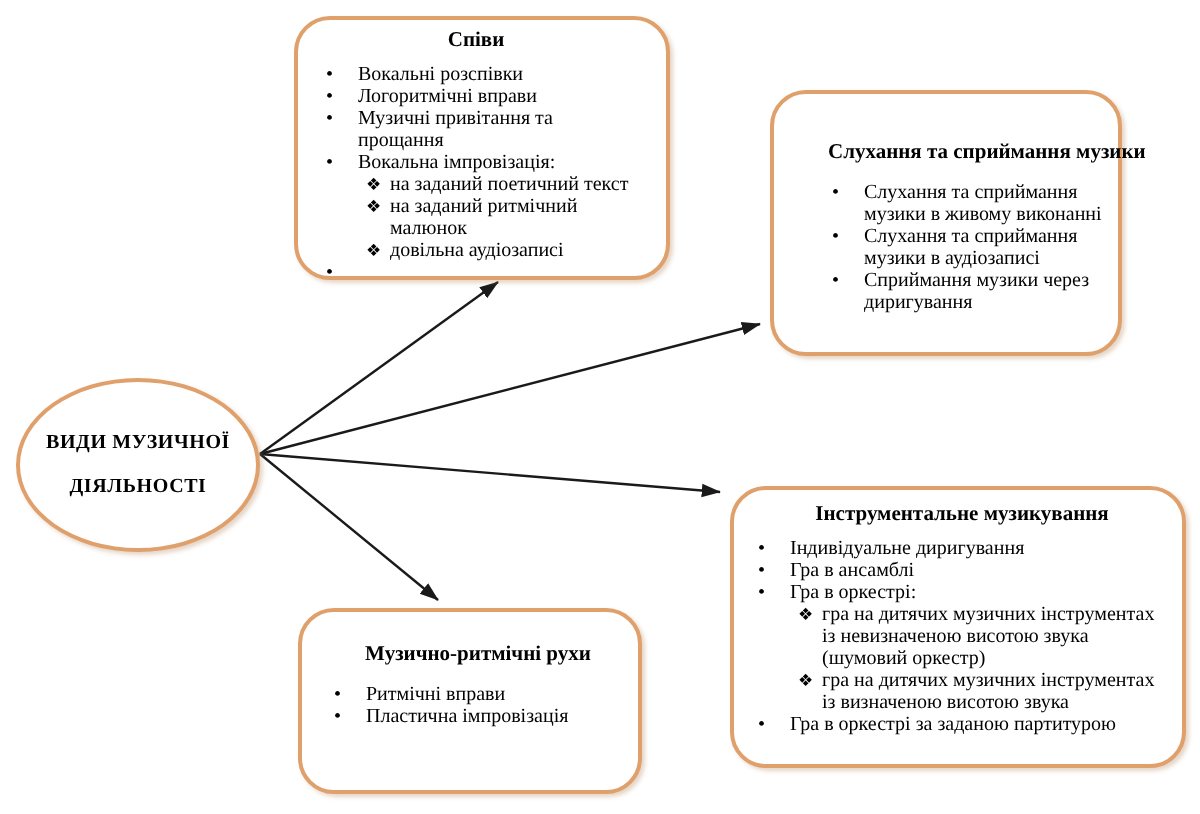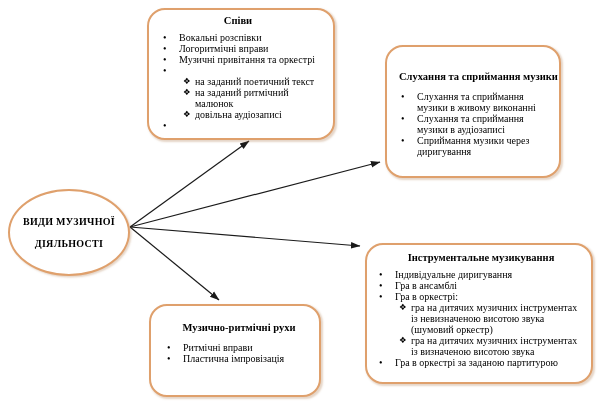--- a/index.html
+++ b/index.html
@@ -73,21 +73,21 @@
   .box-singing {
     left: 147px; top: 8px;
     width: 188px; height: 132px;
     padding: 5px 18px 0 12px;
   }
   .box-singing .title { margin-bottom: 6px; }
 
   .box-listening {
     left: 385px; top: 45px;
     width: 176px; height: 133px;
-    padding: 24px 6px 0 12px;
+    padding: 24px 6px 0 27px;
   }
   .box-listening .title { margin-bottom: 9px; }
 
   .box-instrumental {
     left: 365px; top: 215px;
     width: 228px; height: 141px;
     padding: 7px 6px 0 10px;
     margin-top: 28px;
   }
   .box-instrumental .title { margin-bottom: 6px; }
@@ -126,24 +126,25 @@
         <div class="li lvl1">
           <span class="bullet">•</span>
           <span class="txt">Вокальні розспівки</span>
         </div>
         <div class="li lvl1">
           <span class="bullet">•</span>
           <span class="txt">Логоритмічні вправи</span>
         </div>
         <div class="li lvl1">
           <span class="bullet">•</span>
-          <span class="txt">Музичні привітання та оркестрі</span>
-        </div>
-        <div class="li lvl1">
-          <span class="bullet">•</span>
+          <span class="txt">Музичні привітання та прощання</span>
+        </div>
+        <div class="li lvl1">
+          <span class="bullet">•</span>
+          <span class="txt">Вокальна імпровізація:</span>
         </div>
         <div class="li lvl2">
           <span class="bullet">❖</span>
           <span class="txt">на заданий поетичний текст</span>
         </div>
         <div class="li lvl2">
           <span class="bullet">❖</span>
           <span class="txt">на заданий ритмічний малюнок</span>
         </div>
         <div class="li lvl2">

